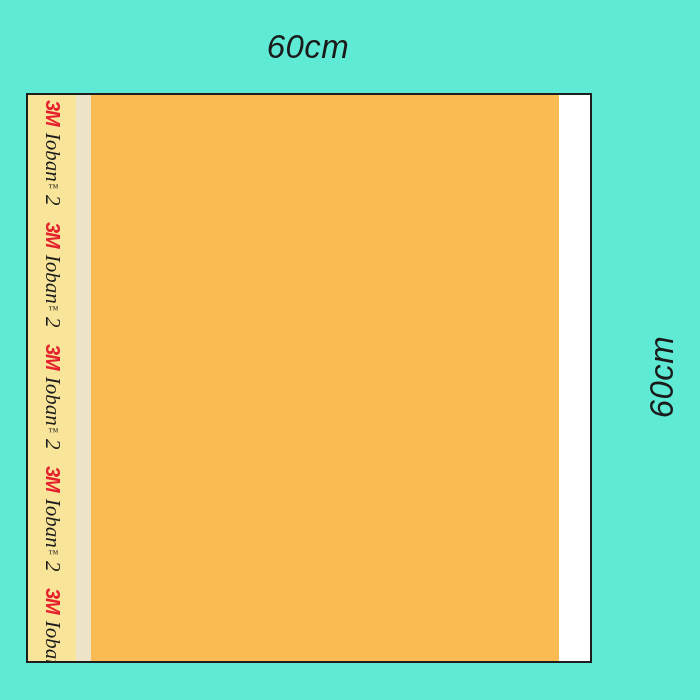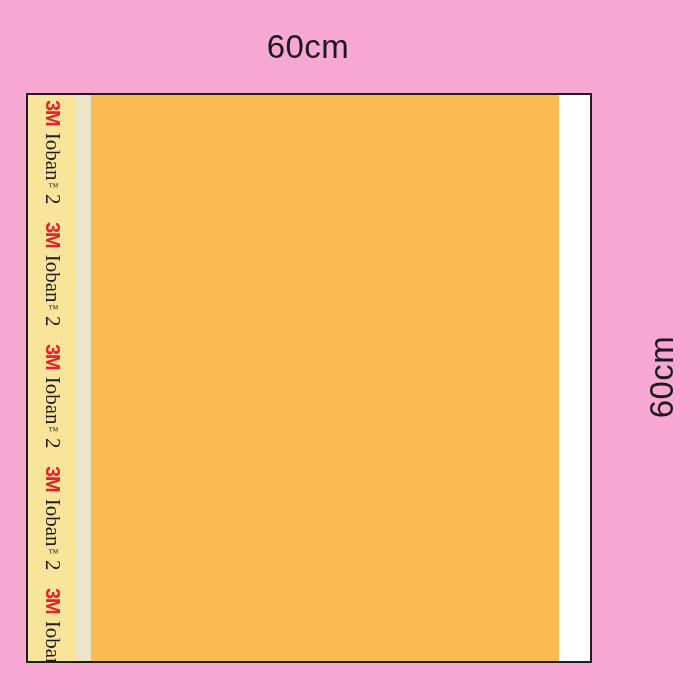--- a/index.html
+++ b/index.html
@@ -9,21 +9,21 @@
     --color-edge_white: #FFFFFF;
     --color-brand_red: #E5212E;
     --color-outline: #1E1E1E;
     --color-label_text: #1A1A1A;
     --color-print_black: #1B1B1B;
   }
   * { margin: 0; padding: 0; box-sizing: border-box; }
   html, body { width: 700px; height: 700px; background: #ffffff; overflow: hidden; }
   body { font-family: "Liberation Sans", sans-serif; position: relative; }
 
-  .canvas { position: absolute; inset: 0; background: #f9a8d4; }
+  .canvas { position: absolute; inset: 0; background: #5eead4; font-style: italic; }
 
   .dim-label {
     position: absolute;
     color: var(--color-label_text);
     font-size: 33px;
     font-weight: 400;
     letter-spacing: 0.5px;
     white-space: nowrap;
     line-height: 1;
   }

